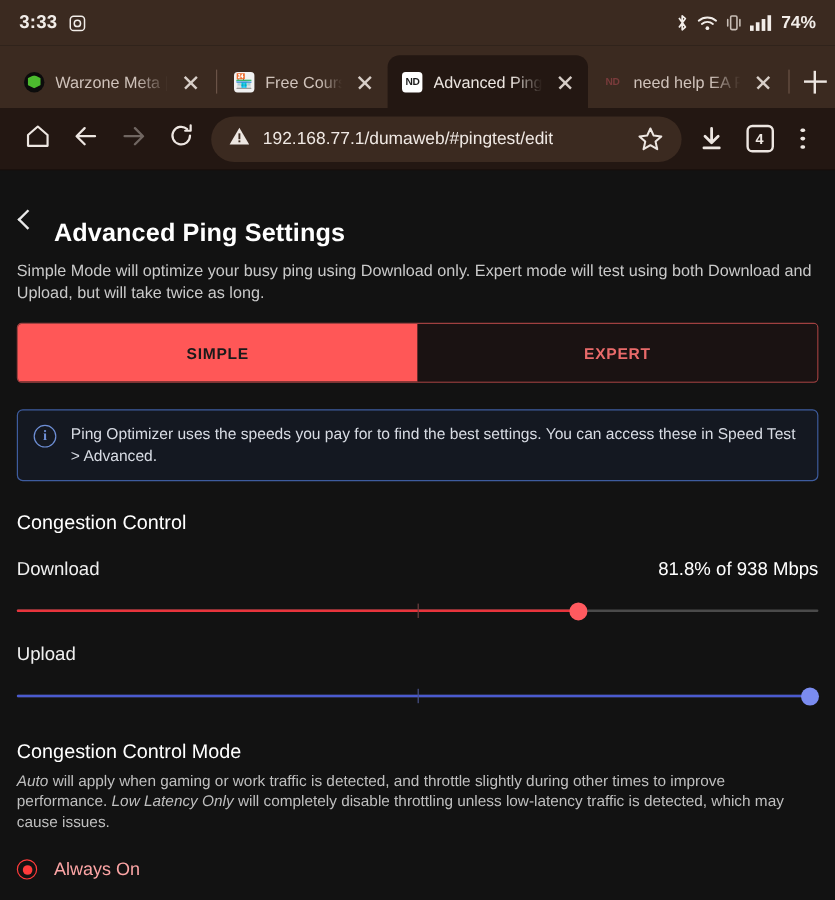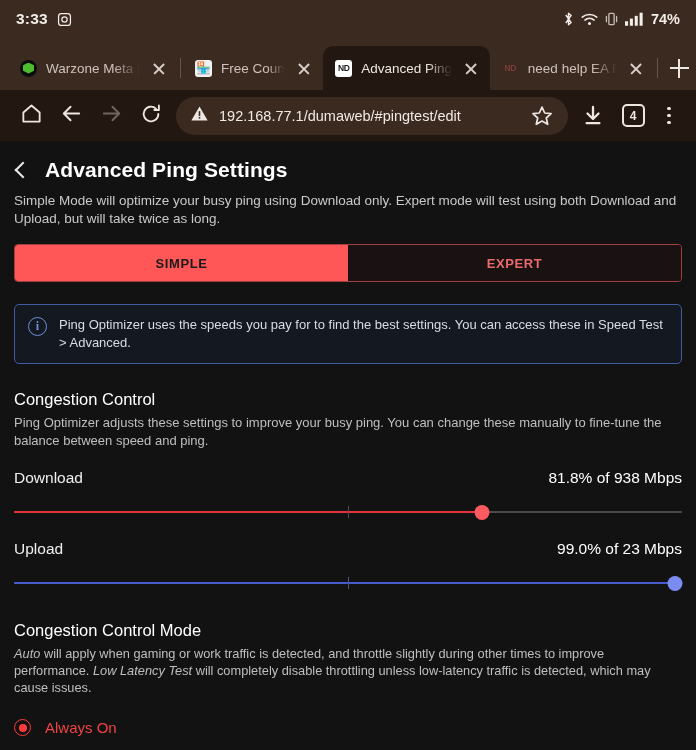--- a/index.html
+++ b/index.html
@@ -145,30 +145,30 @@
   .page-head {
     display: flex; align-items: center; gap: 16px;
     padding: 16px 0 10px 0;
   }
   .back-chevron {
     width: 12px; height: 12px; flex: none; margin-left: 3px;
     border-left: 2.2px solid #E9E9E9;
     border-bottom: 2.2px solid #E9E9E9;
     transform: rotate(45deg);
   }
-  .page-title { font-size: 21px; font-weight: 700; color: #FFFFFF; letter-spacing: .1px; }
+  .page-title { font-size: 21px; font-weight: 700; color: #FFFFFF; letter-spacing: .1px; margin-top: 25px; }
   .page-desc {
     font-size: 13.5px; line-height: 18px; color: #C9C9C9;
     margin-bottom: 16px;
   }
 
   
   .segment {
     display: flex;
-    height: 38px;
+    height: 50px;
     border-radius: 4px;
     overflow: hidden;
     border: 1px solid #A04040;
     margin-bottom: 22px;
   }
   .seg-btn {
     flex: 1 1 50%;
     display: flex; align-items: center; justify-content: center;
     font-size: 13px; font-weight: 700; letter-spacing: .6px;
   }
@@ -241,21 +241,21 @@
   }
   .radio {
     width: 17px; height: 17px; flex: none;
     border: 1.8px solid #8C8C8C; border-radius: 50%;
     display: flex; align-items: center; justify-content: center;
   }
   .radio.on { border-color: #FF3B3B; }
   .radio.on::after {
     content: ""; width: 8px; height: 8px; border-radius: 50%; background: #FF3B3B;
   }
-  .radio-label { font-size: 15px; color: #ef4444; }
+  .radio-label { font-size: 15px; color: #fca5a5; }
 </style>
 </head>
 <body>
 
 <div class="statusbar">
   <div class="sb-left">
     <span class="sb-clock">3:33</span>
     <span class="ic">
       <svg width="15" height="15" viewBox="0 0 24 24">
           <rect x="2.5" y="2.5" width="19" height="19" rx="4.5" fill="none" stroke="#F2EDE9" stroke-width="2"></rect>
@@ -404,54 +404,52 @@
     <div class="seg-btn off">EXPERT</div>
   </div>
 
   <div class="infobox">
     <span class="info-icon">i</span>
     <span class="info-text">Ping Optimizer uses the speeds you pay for to find the best settings. You can access these in Speed Test &gt; Advanced.</span>
   </div>
 
   <div>
     <div class="sec-title">Congestion Control</div>
-    <div class="sec-desc">Ping Optimizer adjusts these settings to improve your busy ping. You can change these manually to fine-tune the balance between speed and ping.</div>
 
     <div class="slider-block">
       <div class="slider-row">
         <span class="slider-label">Download</span>
         <span class="slider-value">81.8% of 938 Mbps</span>
       </div>
       <div class="track">
         <span class="track-bg"></span>
         <span class="track-fill fill-red" id="dl-fill" style="width: 70%;"></span>
         <span class="track-tick"></span>
         <span class="thumb thumb-red" id="dl-thumb" style="left: 70%;"></span>
       </div>
     </div>
 
     <div class="slider-block">
       <div class="slider-row">
         <span class="slider-label">Upload</span>
-        <span class="slider-value">99.0% of 23 Mbps</span>
       </div>
       <div class="track">
         <span class="track-bg"></span>
         <span class="track-fill fill-blue" id="ul-fill" style="width: 99%;"></span>
         <span class="track-tick blue"></span>
         <span class="thumb thumb-blue" id="ul-thumb" style="left: 99%;"></span>
       </div>
     </div>
   </div>
 
   <div class="mode-block">
     <div class="sec-title">Congestion Control Mode</div>
     <div class="mode-desc">
       <em>Auto</em><span> will apply when gaming or work traffic is detected, and throttle slightly during other times to improve performance.</span>
-      <em>Low Latency Test</em><span> will completely disable throttling unless low-latency traffic is detected, which may cause issues.</span>
+      <em>Low Latency Only</em><span> will completely disable throttling unless low-latency traffic is detected, which may cause issues.</span>
     </div>
 
     <div class="radio-list">
       <div class="radio-row">
         <span class="radio on"></span>
         <span class="radio-label">Always On</span>
       </div>
       <div class="radio-row">
         
         

